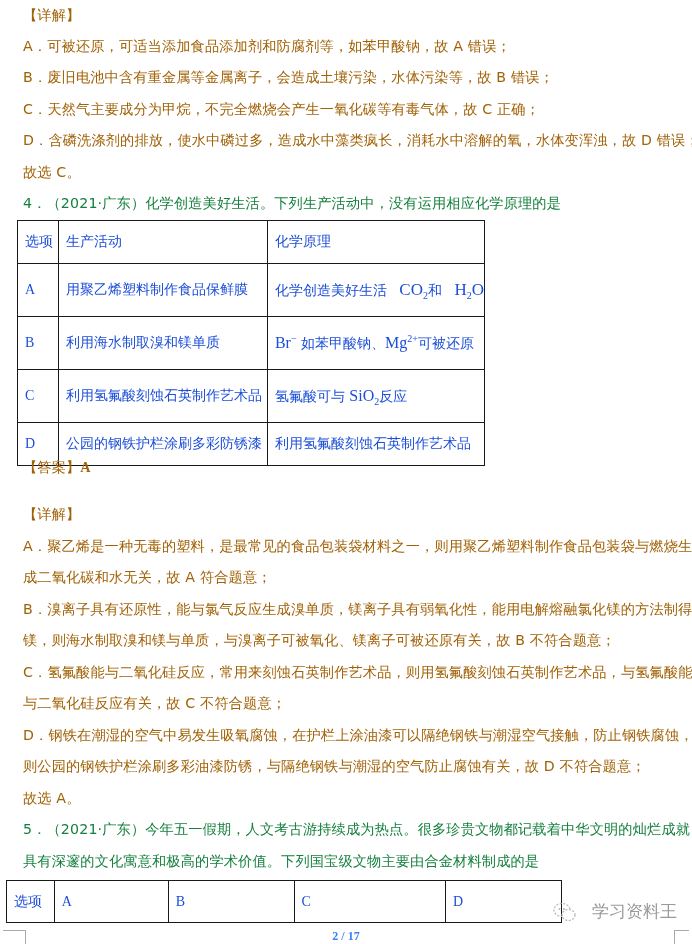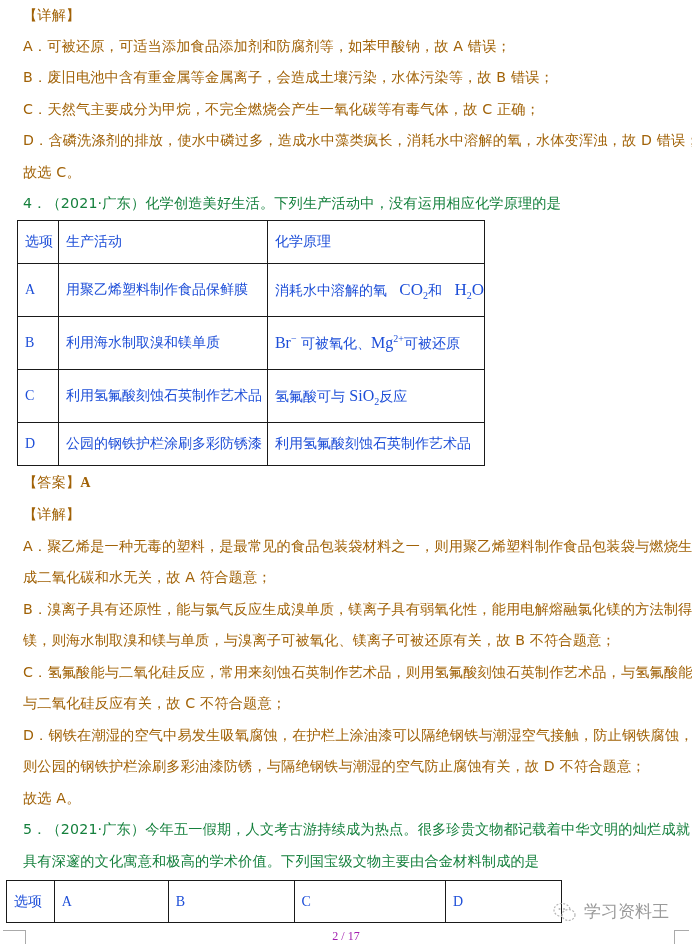--- a/index.html
+++ b/index.html
@@ -40,26 +40,26 @@
   #t2 { left: 6px; top: 880px; width: 556px; }
   #t2 tr { height: 42px; }
   #t2 td.c0 { width: 40px; }
   #t2 td.c1 { width: 107px; }
   #t2 td.c2 { width: 119px; }
   #t2 td.c3 { width: 145px; }
   #t2 td.c4 { width: 109px; }
 
   .watermark {
     position: absolute; left: 552px; top: 900px; color: #9a9a9a;
-    font-size: 17px; display: flex; align-items: center; gap: 6px;
+    font-size: 17px; display: flex; align-items: center; gap: 14px;
   }
   .wm-icon { width: 26px; height: 22px; }
   .footer-page {
     position: absolute; left: 0; right: 0; top: 929px; text-align: center;
-    font-family: "Liberation Serif", serif; font-size: 12px; color: #a21caf;
+    font-family: "Liberation Serif", serif; font-size: 12px; color: #3b82f6; font-weight: bold;
   }
   .corner { position: absolute; top: 930px; width: 18px; height: 14px; border-color: #aaa; border-style: solid; }
   .corner.l { left: 3px; border-width: 1px 1px 0 0; width: 22px; }
   .corner.r { right: 3px; border-width: 1px 0 0 1px; width: 14px; }
 </style>
 </head>
 <body>
 
 <div class="line red" style="top:5px">【详解】</div>
 <div class="line red" style="top:36px">A．可被还原，可适当添加食品添加剂和防腐剂等，如苯甲酸钠，故 A 错误；</div>
@@ -74,47 +74,47 @@
   <tbody>
       <tr class="h">
     <td class="c0">选项</td>
     <td class="c1">生产活动</td>
     <td class="c2">化学原理</td>
   </tr>
   <tr class="r">
     <td class="c0 opt">A</td>
     <td class="c1">用聚乙烯塑料制作食品保鲜膜</td>
     <td class="c2">
-      <span>消耗水中溶解的氧 </span><span class="big"><span>CO</span><sub>2</sub></span><span>和 </span><span class="big"><span>H</span><sub>2</sub><span>O</span></span>
+      <span>化学创造美好生活 </span><span class="big"><span>CO</span><sub>2</sub></span><span>和 </span><span class="big"><span>H</span><sub>2</sub><span>O</span></span>
     </td>
   </tr>
   <tr class="r">
     <td class="c0 opt">B</td>
     <td class="c1">利用海水制取溴和镁单质</td>
     <td class="c2">
       <span class="serif" style="font-size:16px"><span>Br</span><sup>−</sup></span>
-      <span>可被氧化、</span><span class="serif" style="font-size:16px"><span>Mg</span><sup>2+</sup></span><span>可被还原</span>
+      <span>如苯甲酸钠、</span><span class="serif" style="font-size:16px"><span>Mg</span><sup>2+</sup></span><span>可被还原</span>
     </td>
   </tr>
   <tr class="r">
     <td class="c0 opt">C</td>
     <td class="c1">利用氢氟酸刻蚀石英制作艺术品</td>
     <td class="c2">
       <span>氢氟酸可与 </span><span class="serif" style="font-size:16px"><span>SiO</span><sub>2</sub></span><span>反应</span>
     </td>
   </tr>
   <tr class="rl">
     <td class="c0 opt">D</td>
     <td class="c1">公园的钢铁护栏涂刷多彩防锈漆</td>
     <td class="c2">利用氢氟酸刻蚀石英制作艺术品</td>
   </tr>
 </tbody>
   </table>
 
-<div class="line red" style="top:472px">
+<div class="line red" style="top:457px">
   <span>【答案】</span><span class="serif" style="font-weight:bold">A</span>
 </div>
 <div class="line red" style="top:504px">【详解】</div>
 <div class="line red" style="top:536px">A．聚乙烯是一种无毒的塑料，是最常见的食品包装袋材料之一，则用聚乙烯塑料制作食品包装袋与燃烧生</div>
 <div class="line red" style="top:567px">成二氧化碳和水无关，故 A 符合题意；</div>
 <div class="line red" style="top:599px">B．溴离子具有还原性，能与氯气反应生成溴单质，镁离子具有弱氧化性，能用电解熔融氯化镁的方法制得</div>
 <div class="line red" style="top:630px">镁，则海水制取溴和镁与单质，与溴离子可被氧化、镁离子可被还原有关，故 B 不符合题意；</div>
 <div class="line red" style="top:662px">C．氢氟酸能与二氧化硅反应，常用来刻蚀石英制作艺术品，则用氢氟酸刻蚀石英制作艺术品，与氢氟酸能</div>
 <div class="line red" style="top:693px">与二氧化硅反应有关，故 C 不符合题意；</div>
 <div class="line red" style="top:725px">D．钢铁在潮湿的空气中易发生吸氧腐蚀，在护栏上涂油漆可以隔绝钢铁与潮湿空气接触，防止钢铁腐蚀，</div>

